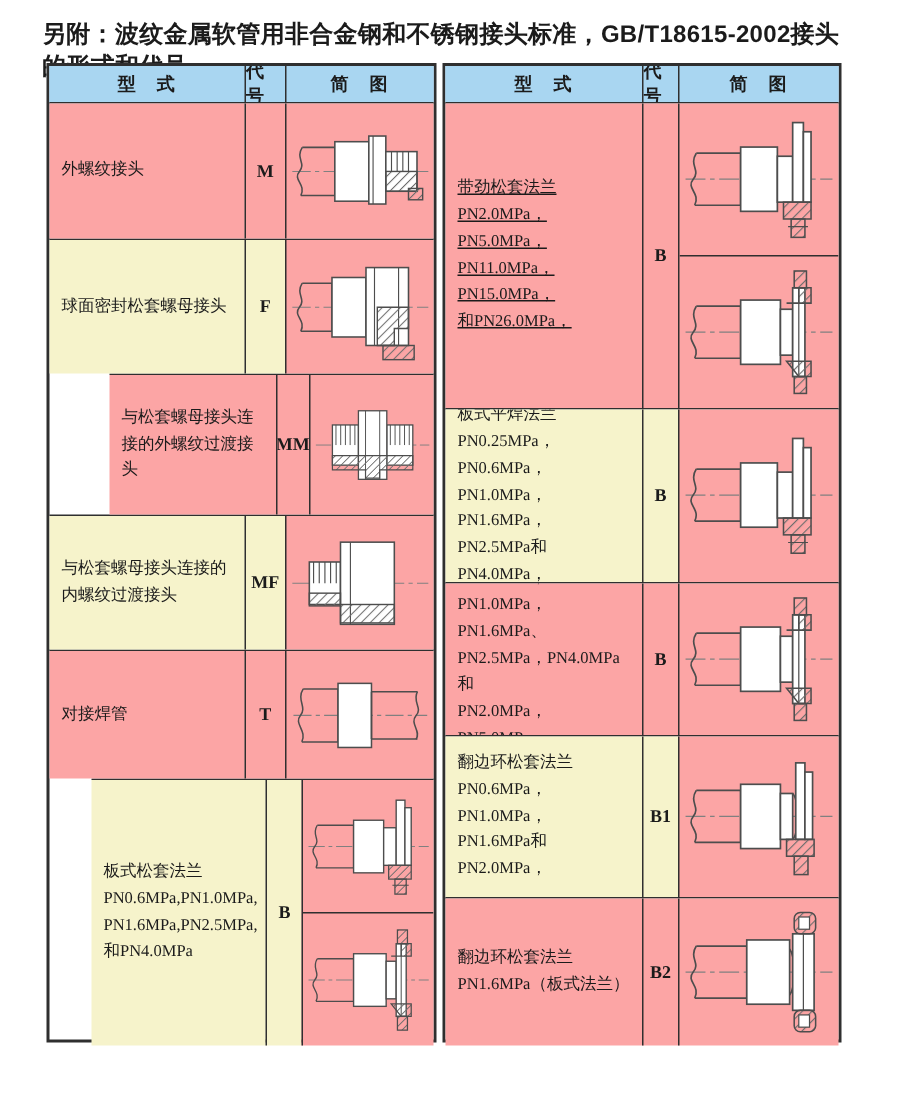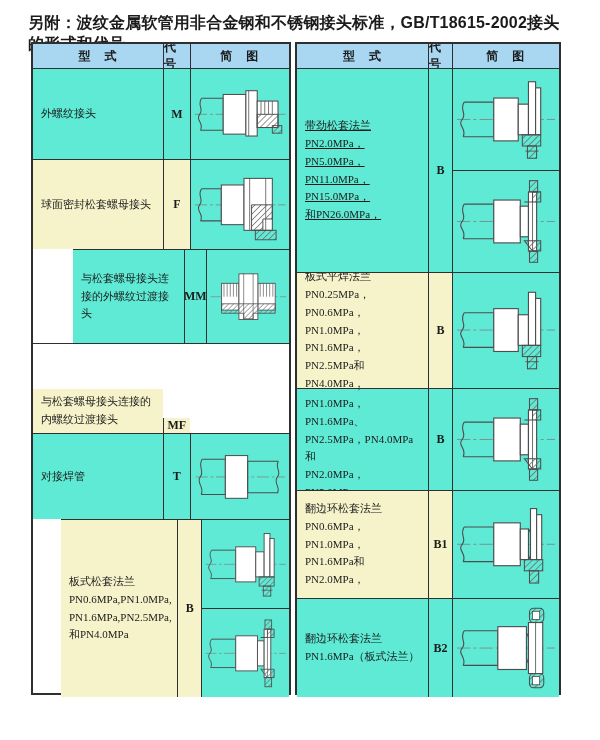--- a/index.html
+++ b/index.html
@@ -24,21 +24,21 @@
     position:absolute;top:42px;height:653px;box-sizing:border-box;
     border:2px solid var(--border);background:#fff;
   }
   #tbl-left{left:31px;width:260px;}
   #tbl-right{left:295px;width:266px;}
   .t-row{display:flex;box-sizing:border-box;border-top:1.5px solid var(--border);}
   .t-row:first-child{border-top:none;}
   .cell{
     box-sizing:border-box;border-left:1.5px solid var(--border);
     display:flex;align-items:center;justify-content:center;
-    overflow:hidden;background:#5eead4;
+    overflow:hidden;background:#fca5a5;
   }
   .cell:first-child{border-left:none;}
   .hdr{background:var(--blue);}
   .hdr .cell{background:var(--blue);font-size:12px;font-weight:bold;letter-spacing:1px;}
   .hl{background:var(--yellow) !important;}
   .type-cell{
     justify-content:flex-start;padding:4px 4px 4px 8px;
     font-size:11px;line-height:1.62;white-space:pre-line;text-align:left;
   }
   .code-cell{font-size:12px;font-weight:bold;}
@@ -136,21 +136,21 @@
             <line x1="77" y1="26" x2="77" y2="43" stroke="#4d4d4d" stroke-width="0.8"></line>
             <line x1="81" y1="26" x2="81" y2="43" stroke="#4d4d4d" stroke-width="0.8"></line>
             <rect x="38" y="14" width="24" height="58" stroke="#4d4d4d" stroke-width="1.1" fill="#ffffff"></rect>
    <line x1="44" y1="14" x2="44" y2="72" stroke="#4d4d4d" stroke-width="0.8"></line>
    <line x1="56" y1="14" x2="56" y2="72" stroke="#4d4d4d" stroke-width="0.8"></line>
             <path d="M16 52 H84 V64 H56 V71 H44 V64 H16 Z" fill="url(#h2)" stroke="#4d4d4d" stroke-width="1"></path>
   </svg>
         </div>
       </div>
     </div>
-    <div class="t-row" style="height: 90px; align-items: flex-end;">
+    <div class="t-row" style="height: 90px;">
       <div class="cell type-cell hl" style="width: 132px;">与松套螺母接头连接的内螺纹过渡接头</div>
       <div class="cell code-cell hl" style="width: 27px;">MF</div>
       <div class="cell diag-cell" style="width: 101px;">
         <div class="diag">
           <svg viewBox="0 0 100 86" preserveAspectRatio="xMidYMid meet">
     <defs>
               <pattern id="h3" width="4.5" height="4.5" patternUnits="userSpaceOnUse" patternTransform="rotate(45)">
       <line x1="0" y1="0" x2="0" y2="4.5" stroke="#6d6d6d" stroke-width="1.5"></line>
     </pattern>
             </defs>

